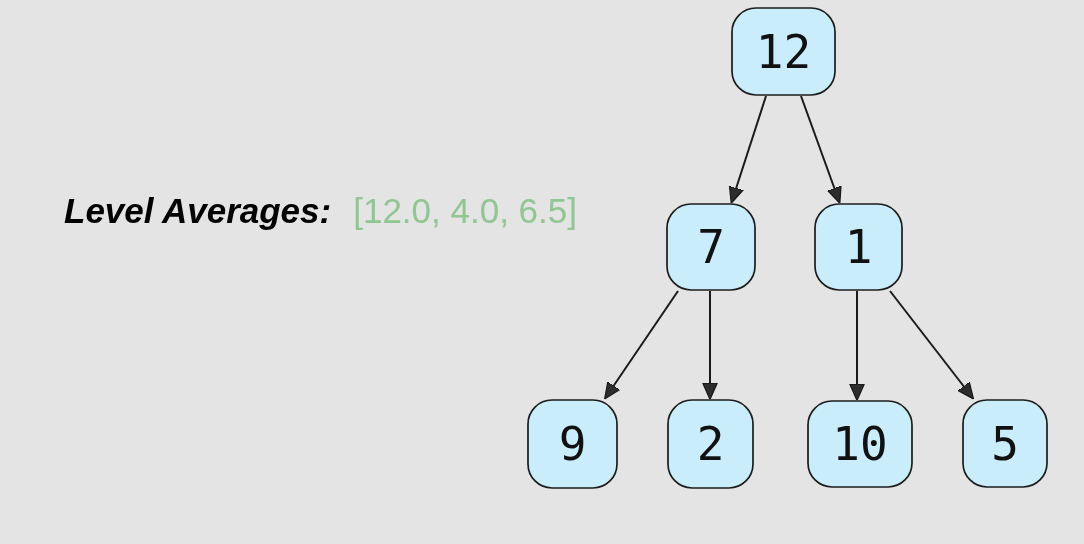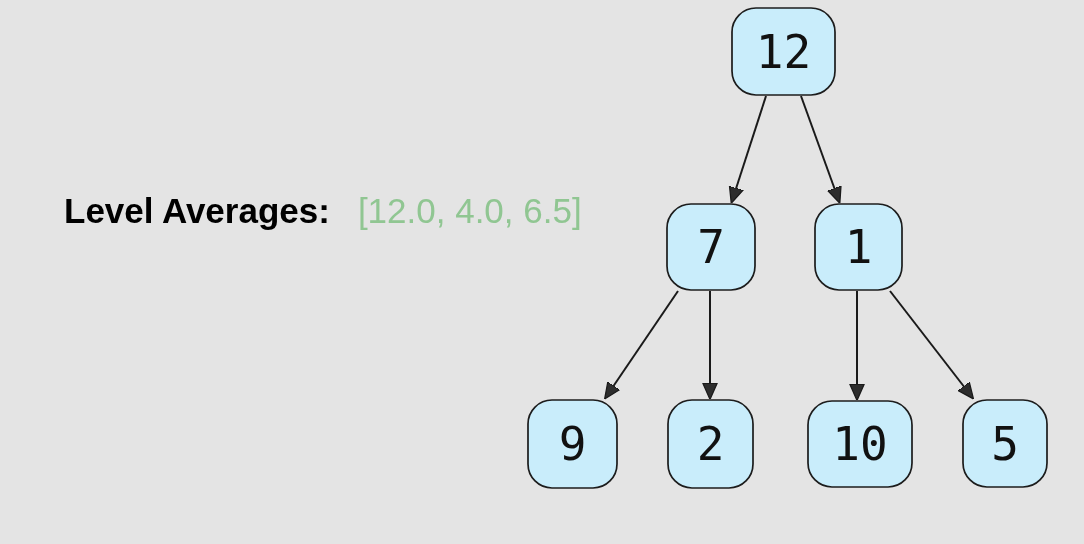--- a/index.html
+++ b/index.html
@@ -27,21 +27,21 @@
     line-height: 1;
     font-size: 35px;
     white-space: nowrap;
   }
   .averages-title {
     font-weight: bold;
     color: #000000;
   }
   .averages-value {
     font-weight: normal;
-    margin-left: 28px;
+    margin-left: 22px;
   }
   svg.tree {
     position: absolute;
     left: 0;
     top: 0;
   }
   .tree-node-rect {
     stroke-width: 1.7px;
   }
   .tree-node-text {
@@ -54,21 +54,21 @@
     stroke-width: 2px;
     fill: none;
   }
 </style>
 </head>
 <body style="background: rgb(228, 228, 228);">
 
 <div class="stage">
 
   <div class="averages-line">
-    <span class="averages-title" style="color: rgb(0, 0, 0);">Level Averages:</span><span class="averages-value" style="color: rgb(144, 198, 146);">[12.0, 4.0, 6.5]</span>
+    <span class="averages-title" style="color: rgb(0, 0, 0); font-style: italic;">Level Averages:</span><span class="averages-value" style="color: rgb(144, 198, 146);">[12.0, 4.0, 6.5]</span>
   </div>
 
   <svg id="tree-svg" class="tree" width="1084" height="544" viewBox="0 0 1084 544">
     <defs>
       <marker id="arrowhead" viewBox="0 0 10 10" refX="8.5" refY="5" markerWidth="8" markerHeight="8" orient="auto-start-reverse">
         <path d="M 0 0.6 L 10 5 L 0 9.4 z" stroke-width="0.8" fill="#2d2d2d" stroke="#1a1a1a"></path>
       </marker>
     </defs>
     <g id="edges-layer">
         <line x1="766" y1="96" x2="732" y2="201" class="tree-edge-line" stroke="#1a1a1a" marker-end="url(#arrowhead)"></line>

